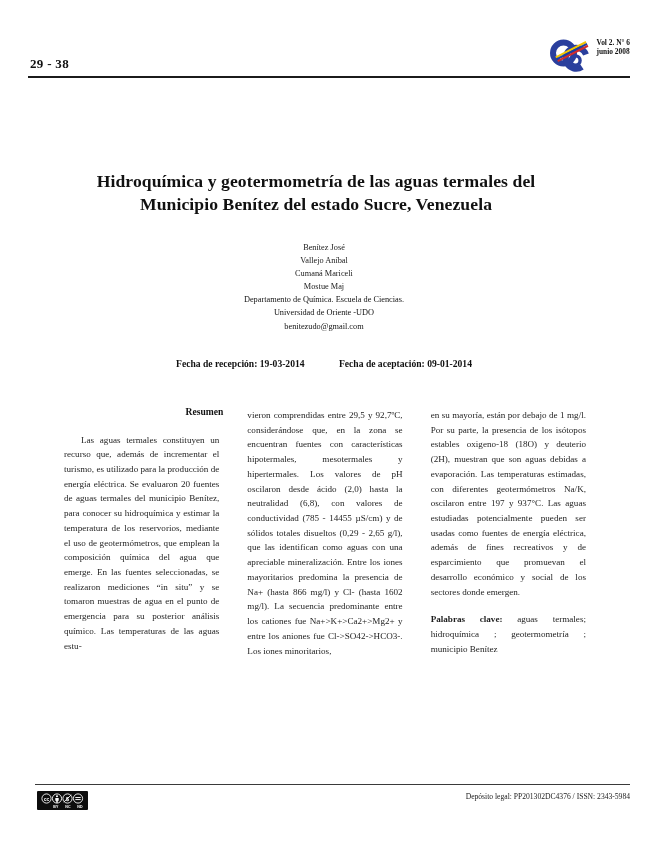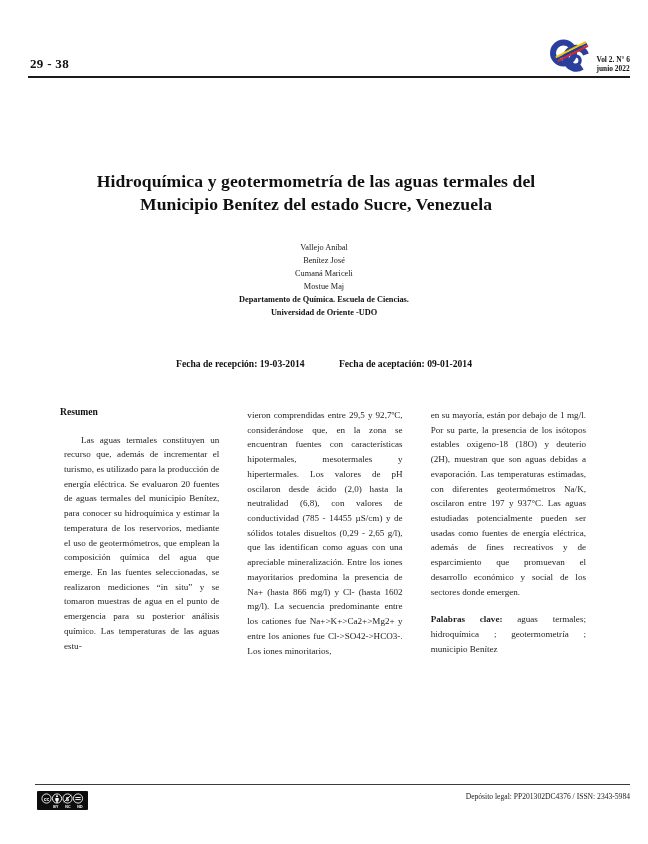--- a/index.html
+++ b/index.html
@@ -63,21 +63,21 @@
     height: 40px;
     margin-bottom: -2px;
   }
   .logo-mark svg { display: block; }
   .masthead-text {
     font-size: 7.4px;
     line-height: 1.25;
     font-weight: bold;
     color: #111;
     text-align: left;
-    padding-bottom: 3px;
+    padding-bottom: 20px;
     white-space: nowrap;
   }
 
   
   .title {
     position: absolute;
     left: 68px;
     right: 84px;
     top: 158px;
     text-align: center;
@@ -97,21 +97,21 @@
     text-align: center;
   }
   .author-name {
     font-size: 8.3px;
     line-height: 1.58;
     color: #1a1a1a;
   }
   .affil {
     font-size: 8.3px;
     line-height: 1.58;
-    font-weight: bold;
+    font-weight: normal;
     color: #111;
   }
 
   
   .dates {
     position: absolute;
     left: 60px;
     right: 60px;
     top: 358px;
     text-align: center;
@@ -134,21 +134,21 @@
   .col {
     flex: 1 1 0;
     font-size: 9.1px;
     line-height: 1.62;
     text-align: justify;
     color: #1d1d1d;
     hyphens: manual;
   }
   .col-heading {
     display: block;
-    text-align: left;
+    text-align: right;
     font-weight: bold;
     font-size: 9.6px;
     margin-bottom: 13px;
     color: #111;
   }
   .col p {
     margin: 4px;
     text-align: justify;
     text-justify: inter-word;
   }
@@ -229,36 +229,37 @@
 
           <g transform="rotate(-27 24 16)">
             <rect x="8" y="10.6" width="34" height="2.1" fill="#f2c500"></rect>
             <rect x="8" y="12.7" width="34" height="2.1" fill="#1b3fa0"></rect>
             <rect x="8" y="14.8" width="34" height="2.1" fill="#d12b2b"></rect>
           </g>
         </svg>
       </div>
       <div class="masthead-text">
         <div>Vol 2. N° 6</div>
-        <div>junio 2022</div>
+        <div>junio 2008</div>
       </div>
     </div>
 
     <div class="header-rule"></div>
   </div>
 
   <h1 class="title">Hidroquímica y geotermometría de las aguas termales del Municipio Benítez del estado Sucre, Venezuela</h1>
 
   <div class="authors">
+    <div class="author-name">Benítez José</div>
     <div class="author-name">Vallejo Aníbal</div>
-    <div class="author-name">Benítez José</div>
     <div class="author-name">Cumaná Mariceli</div>
     <div class="author-name">Mostue Maj</div>
     <div class="affil">Departamento de Química. Escuela de Ciencias.</div>
     <div class="affil">Universidad de Oriente -UDO</div>
+    <div class="affil">benitezudo@gmail.com</div>
   </div>
 
   <div class="dates">
     <span>Fecha de recepción: 19-03-2014</span>
     <span>Fecha de aceptación: 09-01-2014</span>
   </div>
 
   <div class="columns">
 
     <div class="col">

